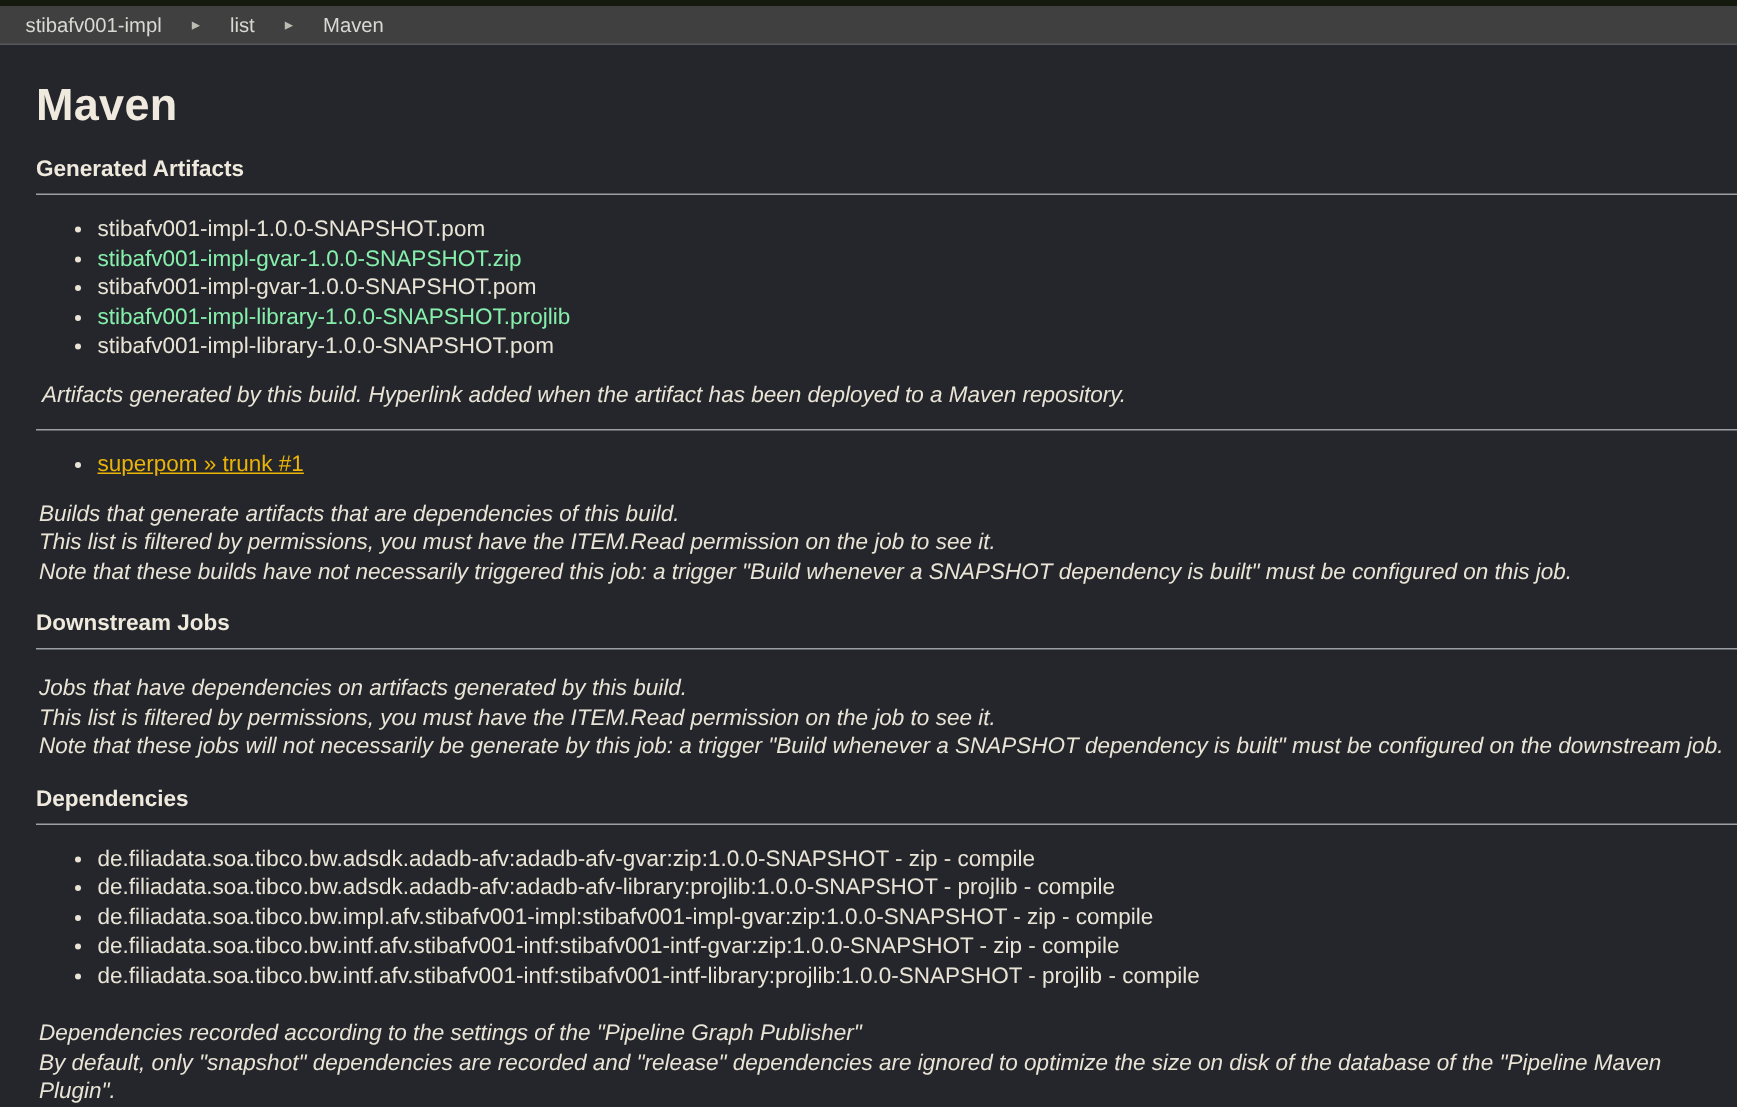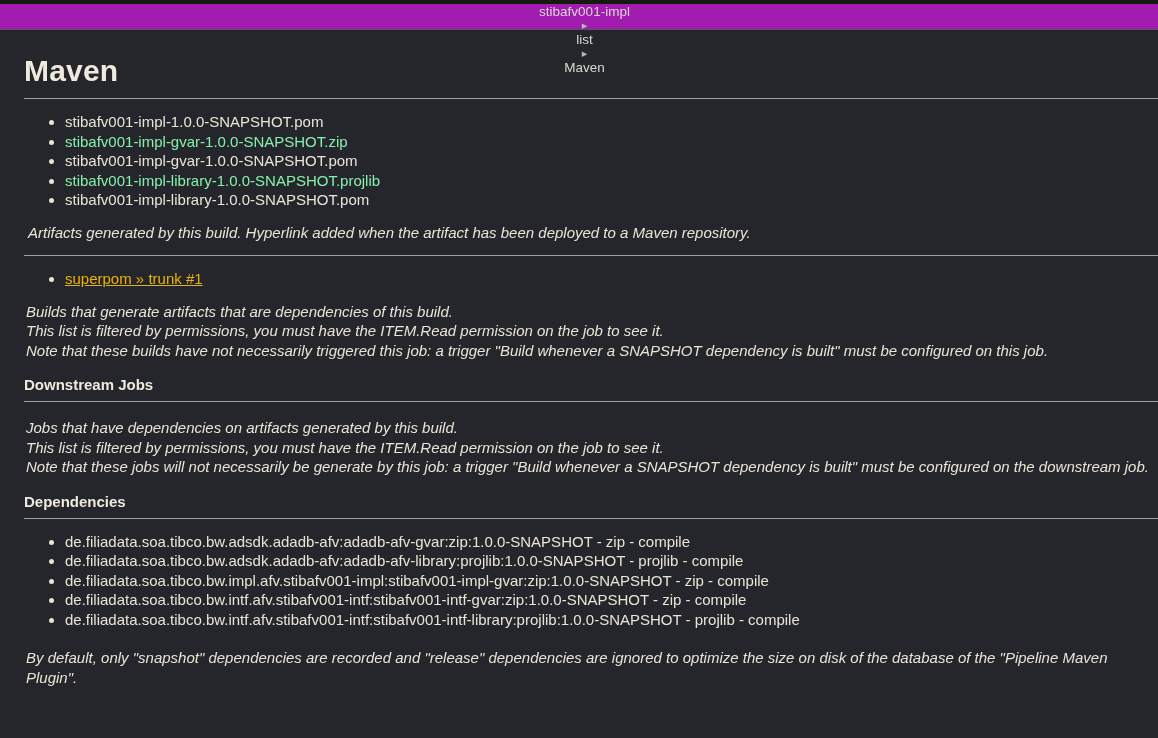--- a/index.html
+++ b/index.html
@@ -7,29 +7,28 @@
     margin: 0; padding: 0;
     width: 1158px; height: 738px;
     background: #24262b;
     color: #e9e4d6;
     font-family: "Liberation Sans", sans-serif;
     overflow: hidden;
   }
   
   .breadcrumb-bar {
     height: 30px;
-    background: #a21caf;
+    background: #404040;
     border-top: 4px solid #151a0f;
     border-bottom: 1px solid #55575e;
     display: flex;
     align-items: center;
     padding-left: 11px;
     font-size: 13.5px;
     color: #d9d9d3;
-    flex-direction: column;
   }
   .breadcrumb-bar .crumb {
     padding: 0 6px;
     cursor: pointer;
   }
   .breadcrumb-bar .sep {
     color: #b9bdb2;
     font-size: 11px;
     padding: 0 14px;
   }
@@ -92,20 +91,21 @@
   <span class="sep">▸</span>
   <span class="crumb">list</span>
   <span class="sep">▸</span>
   <span class="crumb">Maven</span>
 </div>
 
 <div class="main">
 
   <h1 class="page-title">Maven</h1>
 
+  <h2 class="section-heading">Generated Artifacts</h2>
   <hr class="divider">
   <ul class="item-list">
     <li><span>stibafv001-impl-1.0.0-SNAPSHOT.pom</span></li>
     <li><a class="file-link">stibafv001-impl-gvar-1.0.0-SNAPSHOT.zip</a></li>
     <li><span>stibafv001-impl-gvar-1.0.0-SNAPSHOT.pom</span></li>
     <li><a class="file-link">stibafv001-impl-library-1.0.0-SNAPSHOT.projlib</a></li>
     <li><span>stibafv001-impl-library-1.0.0-SNAPSHOT.pom</span></li>
   </ul>
   <p class="note">Artifacts generated by this build. Hyperlink added when the artifact has been deployed to a Maven repository.</p>
 
@@ -130,16 +130,17 @@
   <h2 class="section-heading">Dependencies</h2>
   <hr class="divider">
   <ul class="item-list">
     <li><span>de.filiadata.soa.tibco.bw.adsdk.adadb-afv:adadb-afv-gvar:zip:1.0.0-SNAPSHOT - zip - compile</span></li>
     <li><span>de.filiadata.soa.tibco.bw.adsdk.adadb-afv:adadb-afv-library:projlib:1.0.0-SNAPSHOT - projlib - compile</span></li>
     <li><span>de.filiadata.soa.tibco.bw.impl.afv.stibafv001-impl:stibafv001-impl-gvar:zip:1.0.0-SNAPSHOT - zip - compile</span></li>
     <li><span>de.filiadata.soa.tibco.bw.intf.afv.stibafv001-intf:stibafv001-intf-gvar:zip:1.0.0-SNAPSHOT - zip - compile</span></li>
     <li><span>de.filiadata.soa.tibco.bw.intf.afv.stibafv001-intf:stibafv001-intf-library:projlib:1.0.0-SNAPSHOT - projlib - compile</span></li>
   </ul>
   <div class="note-block" style="margin-top:19px;">
+    <p class="note tight">Dependencies recorded according to the settings of the "Pipeline Graph Publisher"</p>
     <p class="note tight">By default, only "snapshot" dependencies are recorded and "release" dependencies are ignored to optimize the size on disk of the database of the "Pipeline Maven Plugin".</p>
   </div>
 
 </div>
 
 </body></html>

